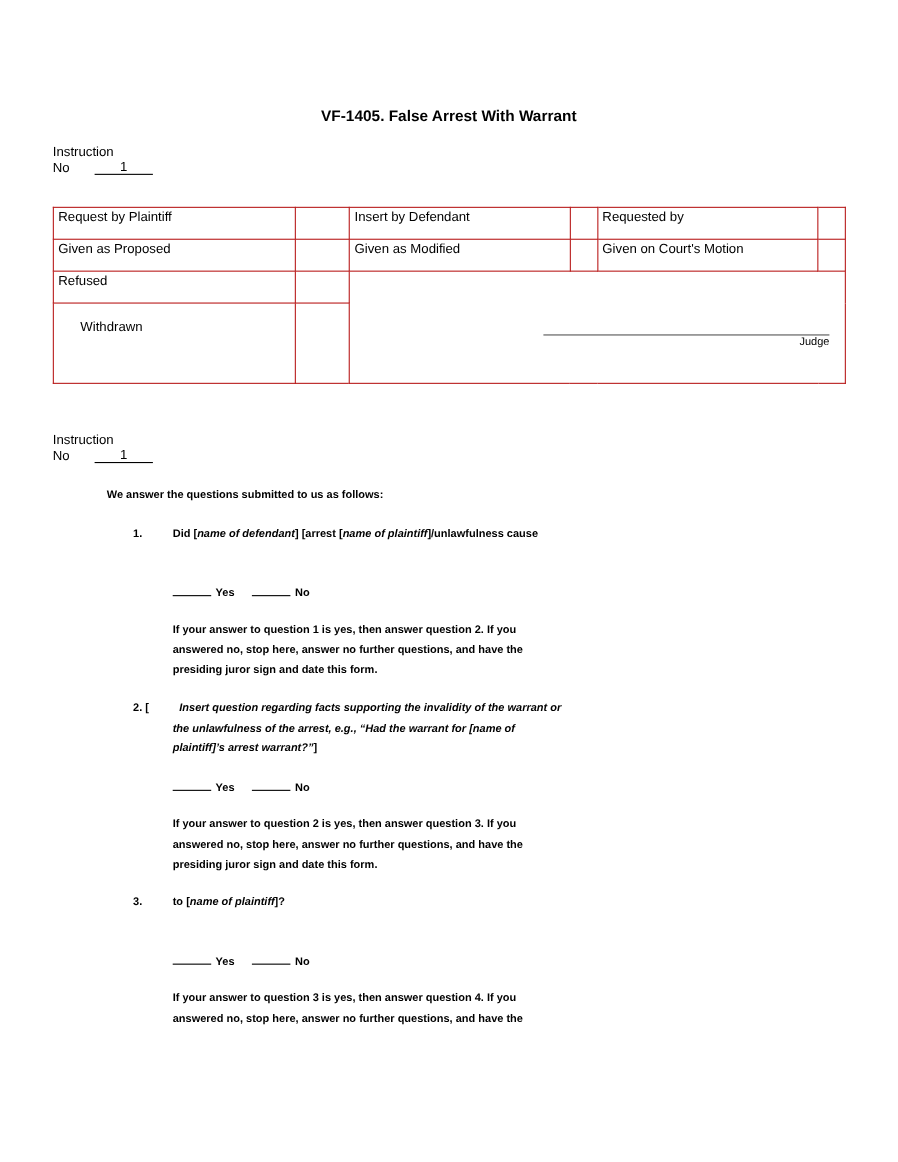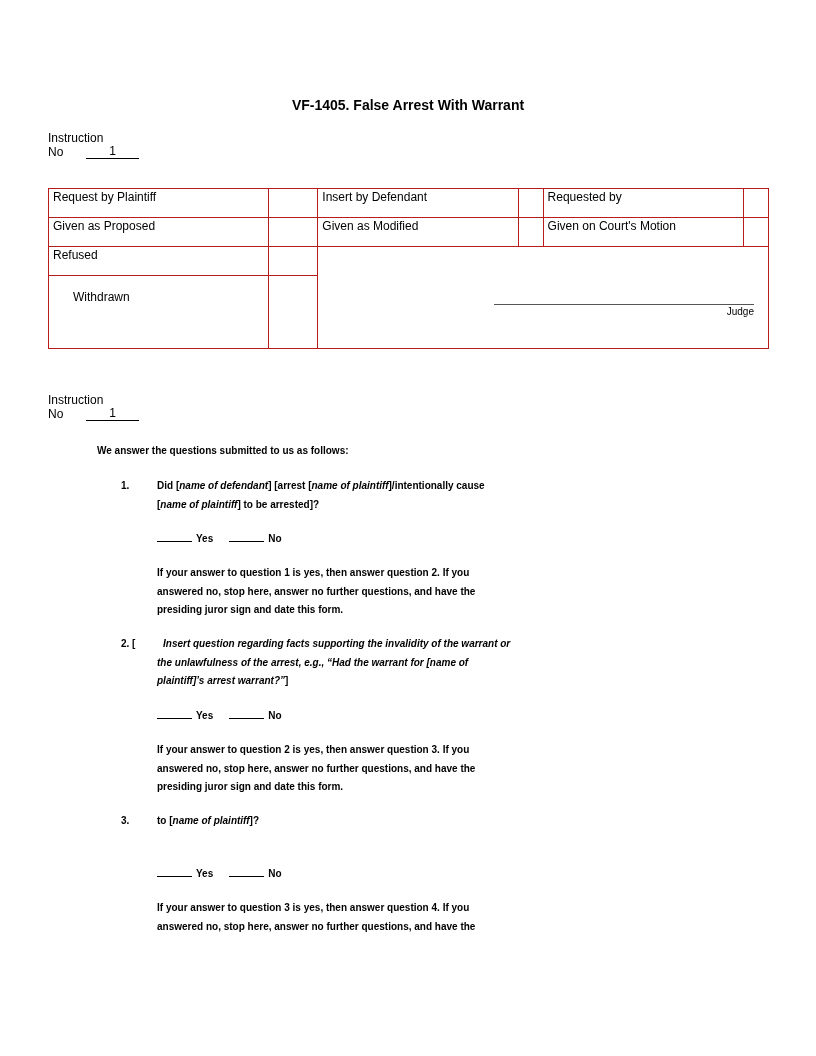--- a/index.html
+++ b/index.html
@@ -85,22 +85,21 @@
   <div class="no-row">
     <span class="no-label">No</span>
     <span class="no-val">1</span>
   </div>
 </div>
 
 <div class="abs body-text intro">We answer the questions submitted to us as follows:</div>
 
 <div class="abs body-text qnum" style="top:477px;">1.</div>
 <div class="abs body-text qtext" style="top:477px;">
-  <div><span>Did [</span><i>name of defendant</i><span>] [arrest [</span><i>name of plaintiff</i><span>]/intentionally cause</span></div>
-  <div><span>[</span><i>name of plaintiff</i><span>] to be arrested]?</span></div>
+  <div><span>Did [</span><i>name of defendant</i><span>] [arrest [</span><i>name of plaintiff</i><span>]/unlawfulness cause</span></div>
 </div>
 <div class="abs body-text yesno" style="top:529px;">
   <span class="blank"></span><span>Yes</span><span class="gap"></span><span class="blank"></span><span>No</span>
 </div>
 <div class="abs body-text qtext" style="top:564px;">
   <div>If your answer to question 1 is yes, then answer question 2. If you</div>
   <div>answered no, stop here, answer no further questions, and have the</div>
   <div>presiding juror sign and date this form.</div>
 </div>
 

